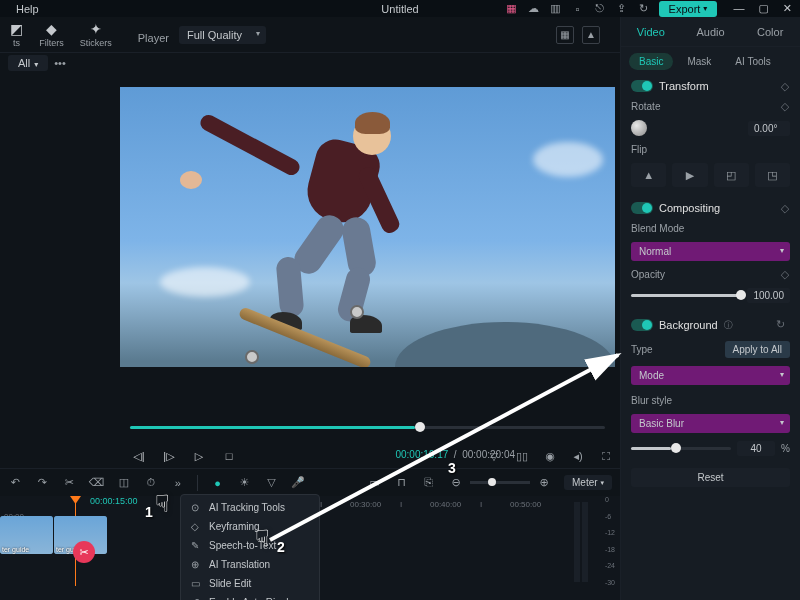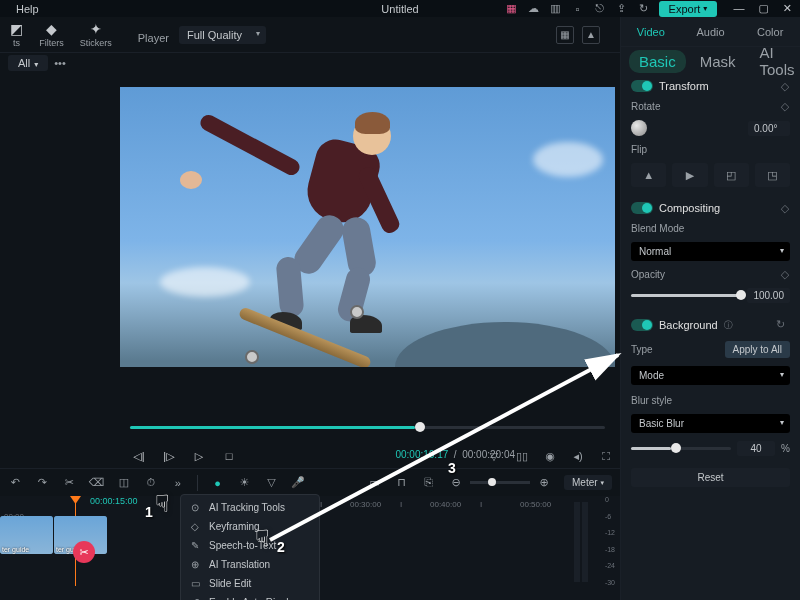--- a/index.html
+++ b/index.html
@@ -60,37 +60,37 @@
 .timecode{position:absolute;right:100px;top:396px;font-size:10px;color:#9aa0a6}
 .timecode .cur{color:#1fc7b6}
 .right-ctrls{position:absolute;right:0;top:394px;display:flex;gap:10px}
 .rc-btn{width:18px;height:18px;display:flex;align-items:center;justify-content:center;cursor:pointer;color:#9aa0a6}
 
 .right-panel{position:absolute;right:0;top:17px;width:180px;height:583px;background:#161c23;border-left:1px solid #1a2028;overflow:hidden}
 .rp-tabs{display:flex;height:30px;border-bottom:1px solid #1a2028}
 .rp-tab{flex:1;display:flex;align-items:center;justify-content:center;font-size:11px;cursor:pointer;color:#9aa0a6}
 .rp-tab.active{color:#1fc7b6}
 .rp-subtabs{display:flex;height:28px;padding:0 8px;align-items:center;gap:4px}
-.rp-subtab{padding:3px 10px;border-radius:10px;font-size:15px;cursor:pointer;color:#9aa0a6}
+.rp-subtab{padding:3px 10px;border-radius:10px;font-size:10px;cursor:pointer;color:#9aa0a6}
 .rp-subtab.active{background:#1a3a36;color:#1fc7b6}
 .rp-section-hdr{display:flex;align-items:center;padding:5px 10px;gap:6px}
 .toggle{width:22px;height:12px;background:#2a3038;border-radius:6px;position:relative;cursor:pointer}
 .toggle.on{background:#1a5a52}
 .toggle .knob{position:absolute;width:10px;height:10px;background:#e8e8e8;border-radius:50%;top:1px;left:1px;transition:left .15s}
 .toggle.on .knob{left:11px;background:#1fc7b6}
 .rp-sec-title{font-size:11px;color:#e0e0e0}
 .rp-diamond{margin-left:auto;width:10px;height:10px;display:flex;align-items:center;justify-content:center;color:#6a7078;cursor:pointer}
 .rp-reset-ico{width:14px;height:14px;color:#6a7078;cursor:pointer}
 .rp-row{display:flex;align-items:center;padding:4px 10px;gap:6px}
 .rp-label{font-size:10px;color:#9aa0a6}
 .rp-knob{width:16px;height:16px;background:radial-gradient(circle at 35% 35%,#e8e8e8,#8a8a8a);border-radius:50%;cursor:pointer}
 .rp-value{background:#1a2028;padding:2px 6px;border-radius:2px;min-width:42px;font-size:10px;margin-left:auto}
 .flip-btns{display:flex;gap:6px;padding:4px 10px}
 .flip-btn{flex:1;height:24px;background:#1a2028;border-radius:3px;display:flex;align-items:center;justify-content:center;cursor:pointer;color:#9aa0a6}
-.blend-dd{margin:4px 10px;background:#000000;padding:4px 8px;border-radius:3px;position:relative;cursor:pointer;font-size:10px}
+.blend-dd{margin:4px 10px;background:#701a75;padding:4px 8px;border-radius:3px;position:relative;cursor:pointer;font-size:10px}
 .blend-dd::after{content:"▾";position:absolute;right:6px;font-size:8px}
 .slider-row{display:flex;align-items:center;padding:4px 10px;gap:6px}
 .slider-track{flex:1;height:3px;background:#2a3038;border-radius:2px;position:relative}
 .slider-fill{position:absolute;height:100%;background:#c4c8cc;border-radius:2px}
 .slider-thumb{position:absolute;top:-4px;width:10px;height:10px;background:#e8e8e8;border-radius:50%;cursor:pointer}
 .slider-val{background:#1a2028;padding:2px 6px;border-radius:2px;min-width:38px;font-size:10px;text-align:center}
 .bg-hdr{display:flex;align-items:center;padding:5px 10px;gap:6px}
 .type-row{display:flex;align-items:center;padding:4px 10px;justify-content:space-between}
 .apply-all{background:#2a3a48;padding:3px 8px;border-radius:3px;font-size:10px;cursor:pointer}
 .blur-thumbs{display:flex;gap:6px;padding:4px 10px;justify-content:space-around}
@@ -370,21 +370,21 @@
   </div>
   <div class="clip-cut">✂</div>
 </div>
 
 <div class="timeline-ruler2">
   <span class="tick2" style="left:0">I</span>
   <span class="tick2" style="left:30px">00:30:00</span>
   <span class="tick2" style="left:80px">I</span>
   <span class="tick2" style="left:110px">00:40:00</span>
   <span class="tick2" style="left:160px">I</span>
-  <span class="tick2" style="left:200px">00:50:00</span>
+  <span class="tick2" style="left:190px">00:50:00</span>
 </div>
 
 <div class="audio-meter">
   <div class="meter-bar"></div>
     <div class="meter-bar"></div>
   <div class="meter-scale">
     <span>0</span>
       <span>-6</span>
       <span>-12</span>
     <span>-18</span>

